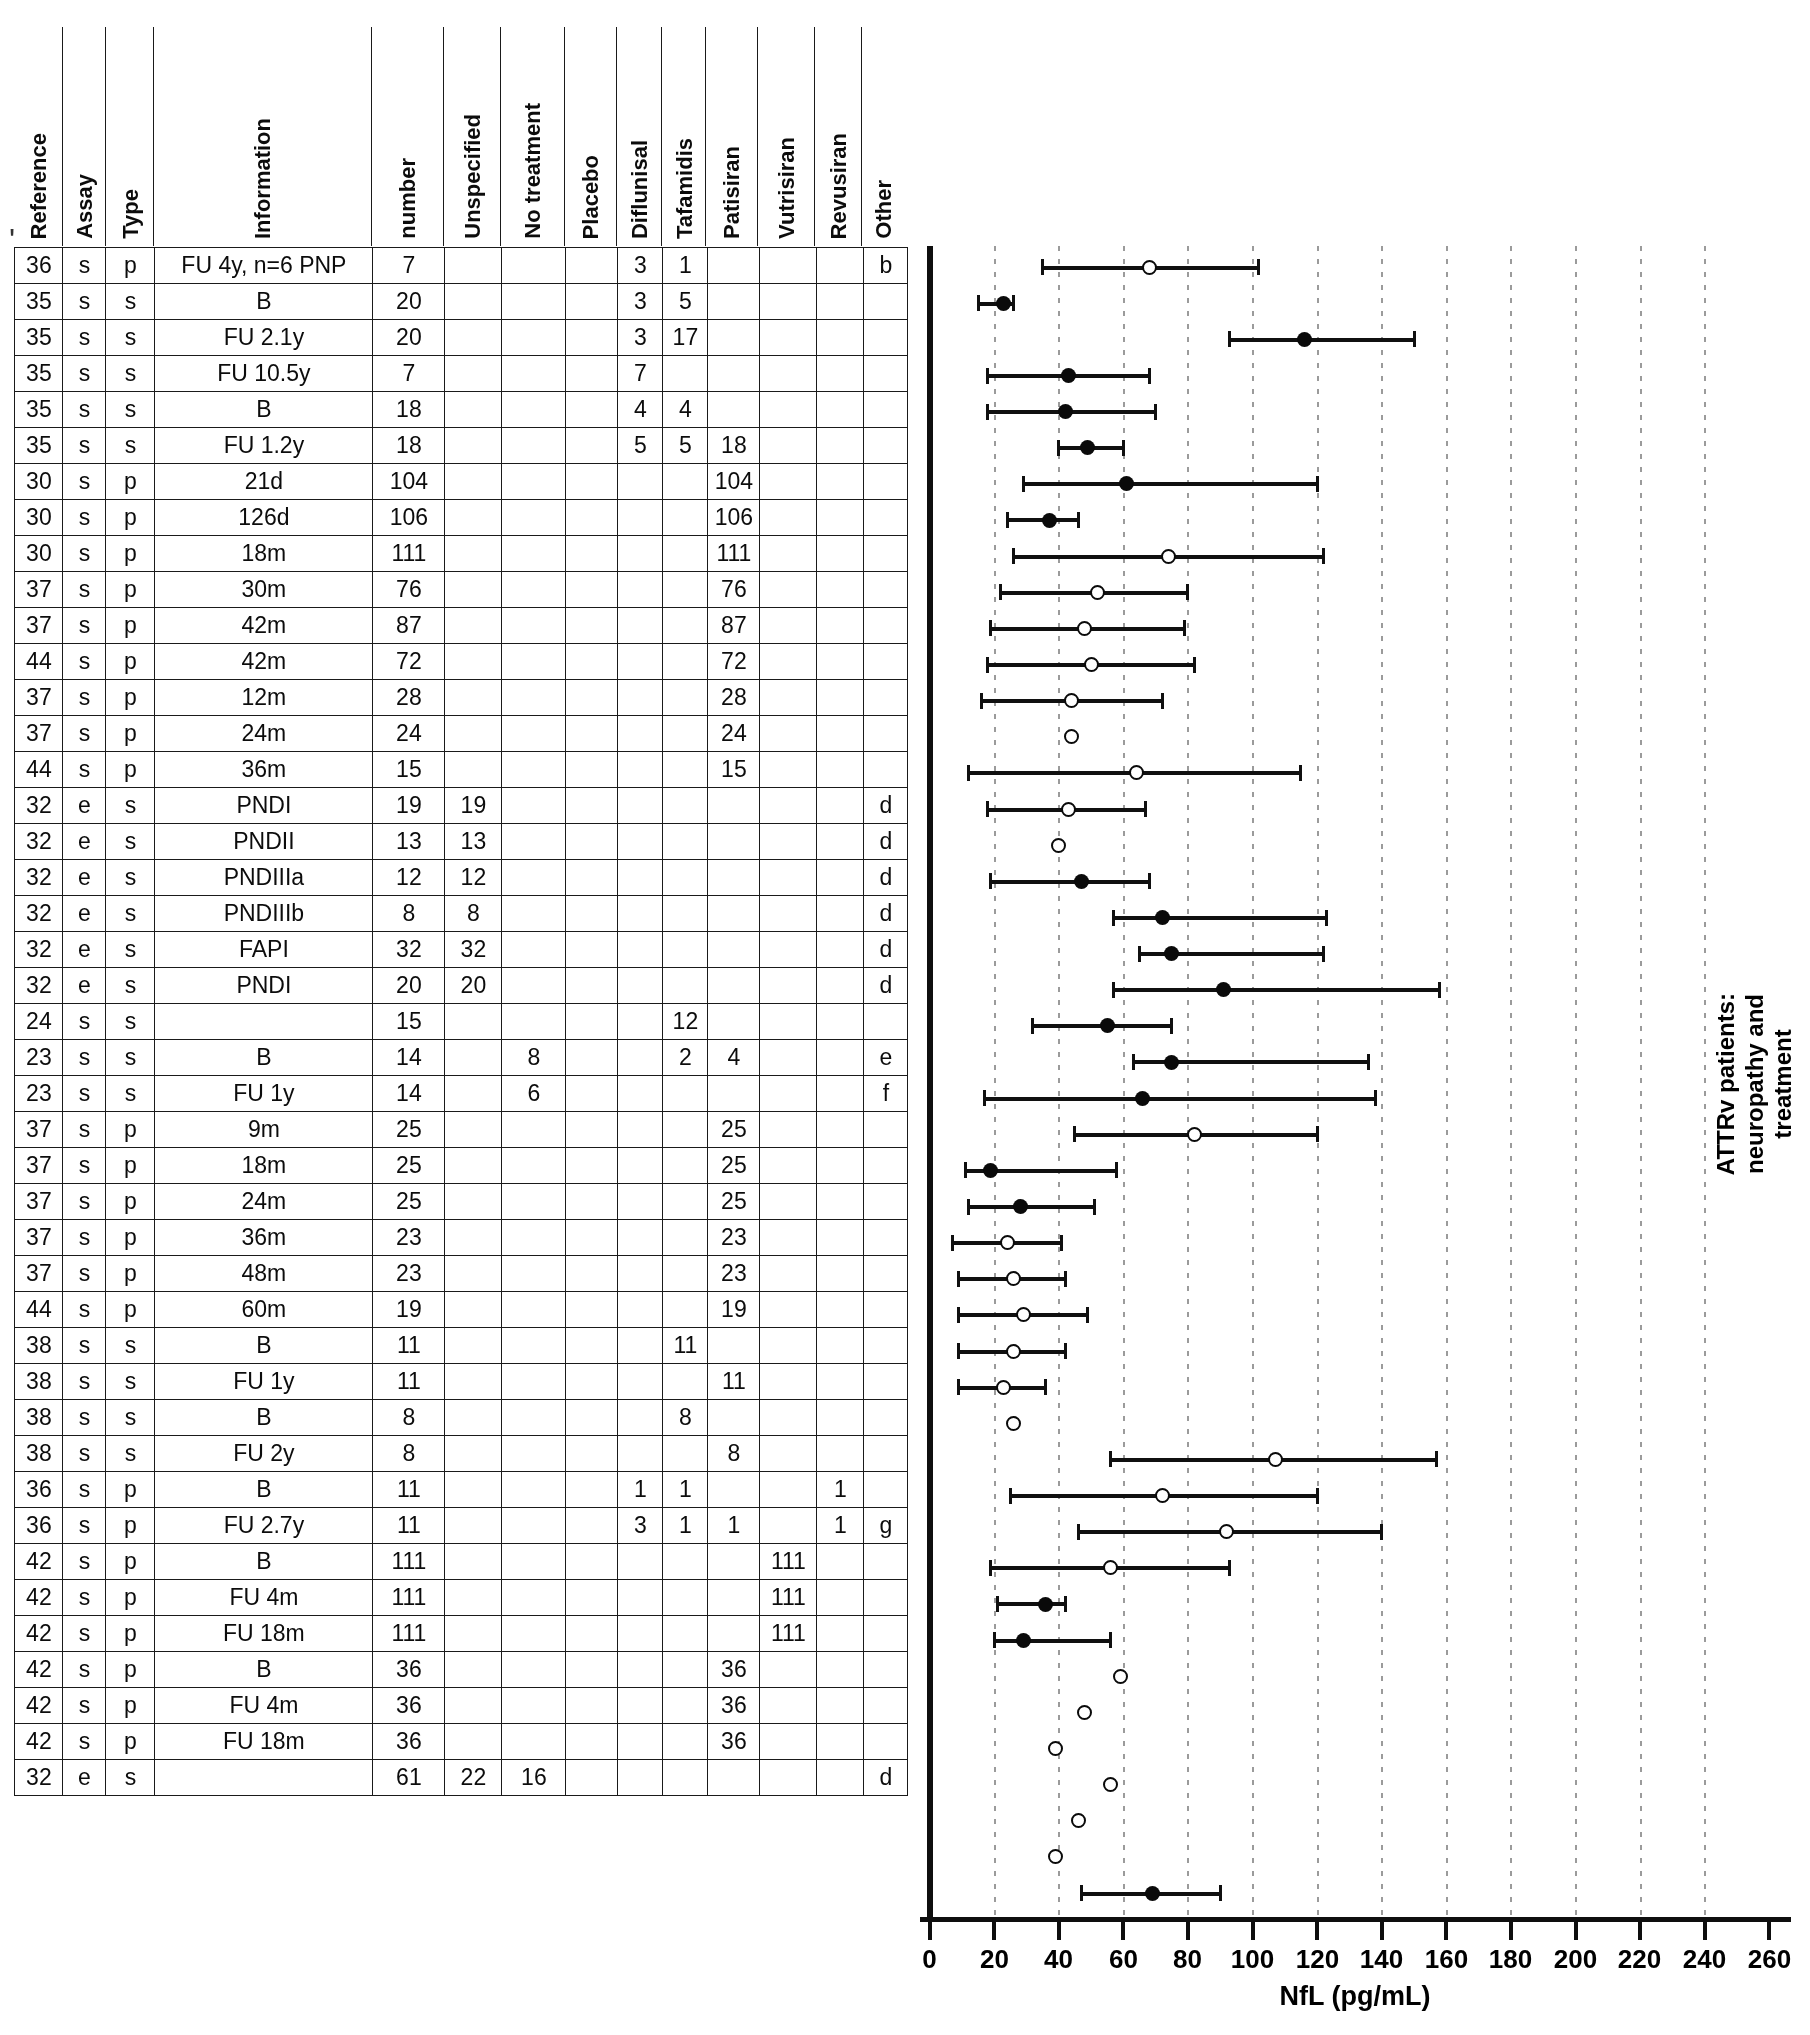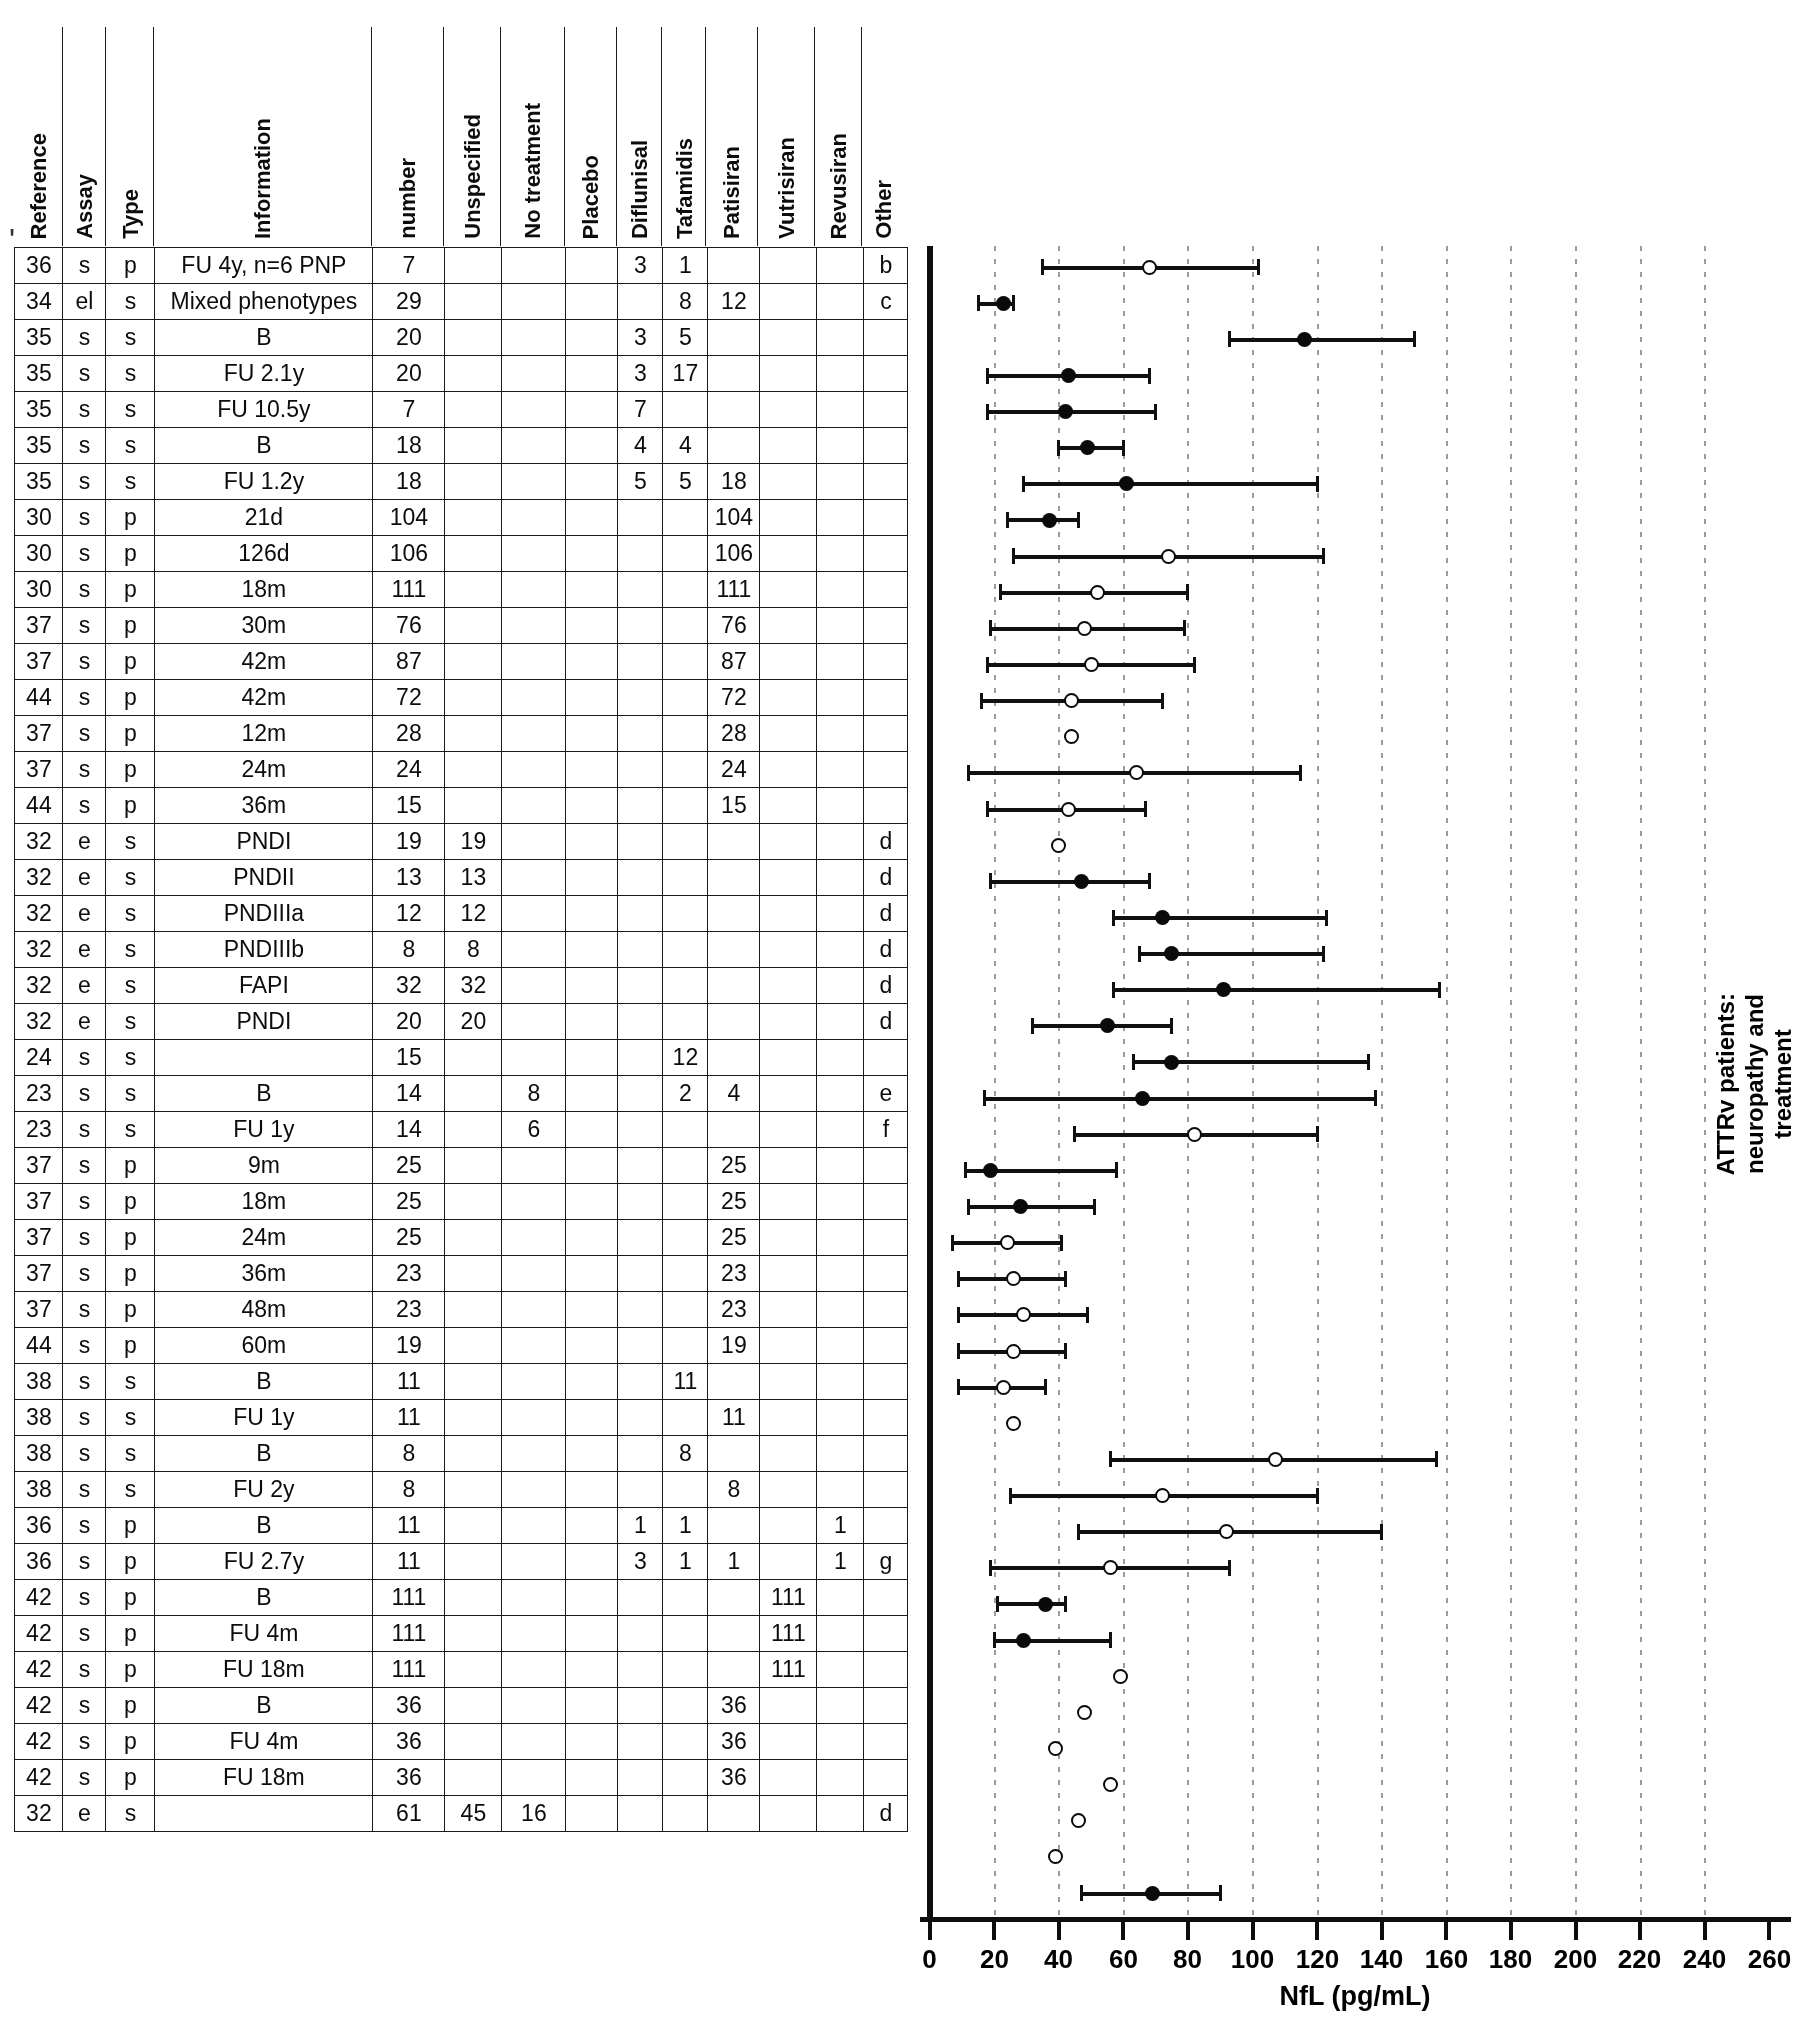--- a/index.html
+++ b/index.html
@@ -111,36 +111,20 @@
             <td></td>
             <td></td>
             <td>3</td>
             <td>1</td>
             <td></td>
             <td></td>
             <td></td>
             <td>b</td>
           </tr>
           <tr style="height: 36px;">
-            <td>34</td>
-            <td>el</td>
-            <td>s</td>
-            <td>Mixed phenotypes</td>
-            <td>29</td>
-            <td></td>
-            <td></td>
-            <td></td>
-            <td></td>
-            <td>8</td>
-            <td>12</td>
-            <td></td>
-            <td></td>
-            <td>c</td>
-          </tr>
-          <tr style="height: 36px;">
             <td>35</td>
             <td>s</td>
             <td>s</td>
             <td>B</td>
             <td>20</td>
             <td></td>
             <td></td>
             <td></td>
             <td>3</td>
             <td>5</td>
@@ -788,21 +772,21 @@
             <td></td>
             <td></td>
             <td></td>
           </tr>
           <tr style="height: 36px;">
             <td>32</td>
             <td>e</td>
             <td>s</td>
             <td></td>
             <td>61</td>
-            <td>45</td>
+            <td>22</td>
             <td>16</td>
             <td></td>
             <td></td>
             <td></td>
             <td></td>
             <td></td>
             <td></td>
             <td>d</td>
           </tr>
         </tbody>

